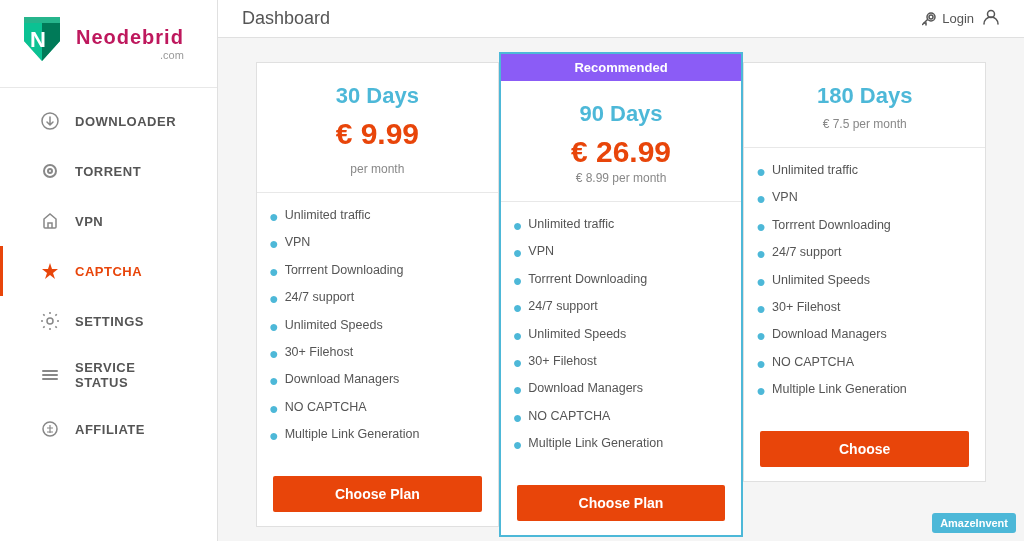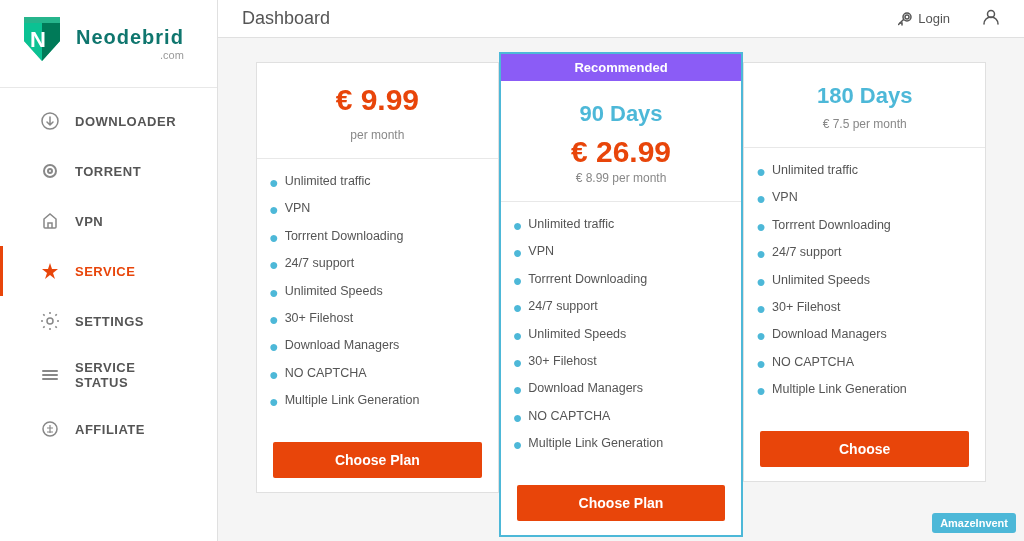--- a/index.html
+++ b/index.html
@@ -28,21 +28,21 @@
       height: 62px;
       margin-right: 8px;
     }
     .logo-text {
       display: flex;
       flex-direction: column;
     }
     .logo-name {
       font-size: 20px;
       font-weight: bold;
-      color: #0f766e;
+      color: #be185d;
       letter-spacing: 1px;
     }
     .logo-com {
       font-size: 11px;
       color: #999;
       text-align: right;
     }
 
     .sidebar-nav {
       display: flex;
@@ -87,21 +87,21 @@
       align-items: center;
       justify-content: space-between;
     }
     .topbar-title {
       font-size: 18px;
       color: #555;
       font-weight: normal;
     }
     .topbar-actions {
       display: flex;
-      gap: 32px;
+      gap: 8px;
     }
     .topbar-login {
       display: flex;
       align-items: center;
       gap: 6px;
       color: #555;
       font-size: 13px;
       cursor: pointer;
     }
     .topbar-user-icon {
@@ -276,21 +276,21 @@
       </span>
       <span>VPN</span>
     </div>
 
     <div class="nav-item active">
       <span class="nav-icon">
         <svg width="20" height="20" viewBox="0 0 20 20">
             <path d="M10 2l2 6h6l-5 4 2 6-5-4-5 4 2-6-5-4h6z" fill="#e8450a"></path>
           </svg>
       </span>
-      <span>SERVICE</span>
+      <span>CAPTCHA</span>
     </div>
 
     <div class="nav-item">
       <span class="nav-icon">
         <svg width="20" height="20" viewBox="0 0 20 20">
             <circle cx="10" cy="10" r="3" stroke="#888" stroke-width="1.5" fill="none"></circle>
             <path d="M10 1v2M10 17v2M1 10h2M17 10h2M3.22 3.22l1.42 1.42M15.36 15.36l1.42 1.42M3.22 16.78l1.42-1.42M15.36 4.64l1.42-1.42" stroke="#888" stroke-width="1.5"></path>
           </svg>
       </span>
       <span>SETTINGS</span>
@@ -338,20 +338,21 @@
           </svg>
       </div>
     </div>
   </div>
 
   <div class="content">
     <div class="pricing-container">
 
       <div class="pricing-card">
         <div class="card-body">
+          <div class="card-days">30 Days</div>
           <div class="card-price">
             <span>€</span>
             <span>9.99</span>
           </div>
           <div class="card-per-month">per month</div>
         </div>
         <ul class="card-features">
           <li><span class="bullet">●</span>Unlimited traffic</li>
           <li><span class="bullet">●</span>VPN</li>
           <li><span class="bullet">●</span>Torrrent Downloading</li>

